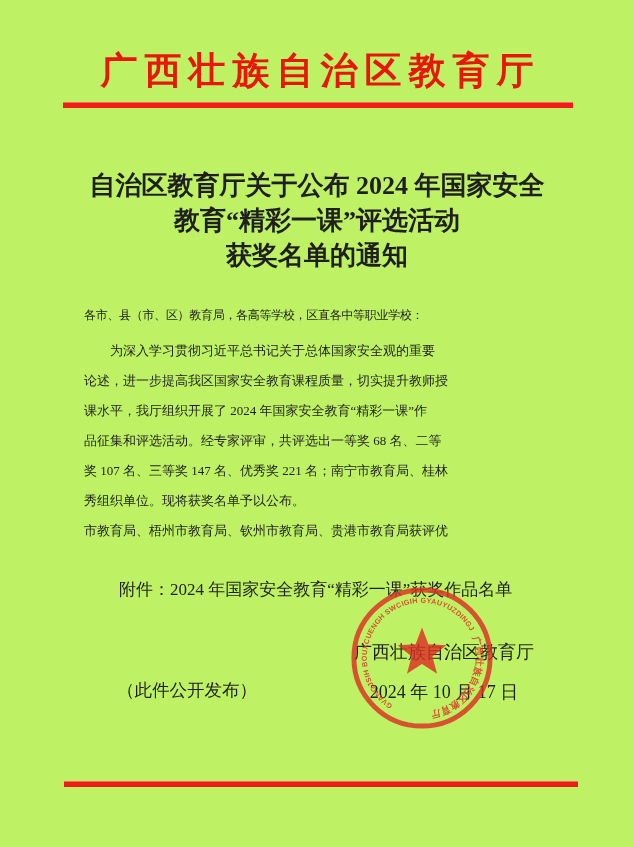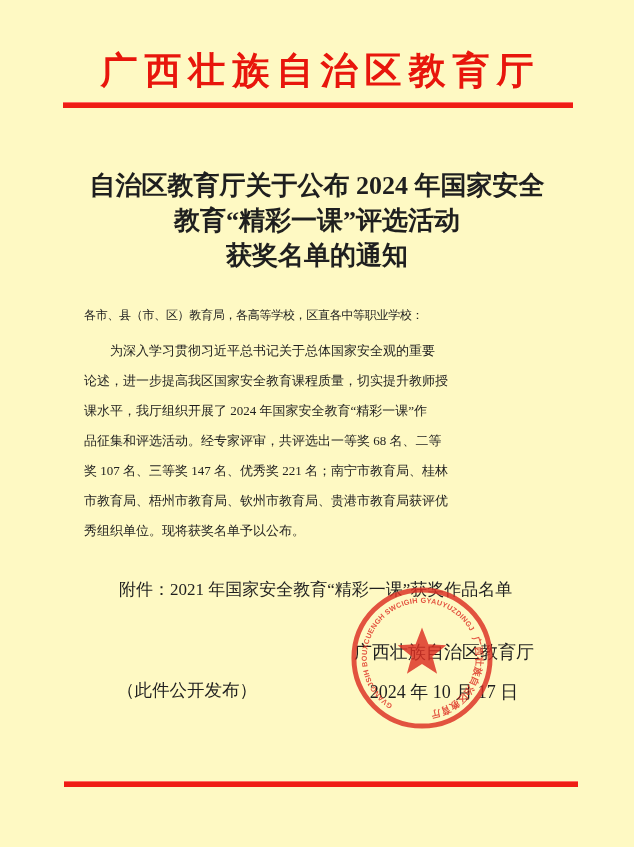--- a/index.html
+++ b/index.html
@@ -1,19 +1,19 @@
 <!DOCTYPE html>
 <html style="--header-red: #e8160c; --rule-red: #ef1d15; --text: #1f1f1f; --seal-red: #dd2f23;"><head>
 <meta charset="utf-8">
 <style>
   html,body{margin:0;padding:0;background:#ffffff;}
   .page{
     position:relative;
     width:634px;height:847px;
-    background:#fef9c3;
+    background:#bef264;
     overflow:hidden;
     font-family:"Liberation Serif","DejaVu Serif",serif;
     color:var(--text,#1f1f1f);
   }
   .letterhead{
     position:absolute;top:46px;left:0;right:0;
     text-align:center;
     font-size:37px;font-weight:700;
     letter-spacing:7px;padding-left:7px;
     color:var(--header-red,#e8160c);
@@ -78,25 +78,25 @@
   </div>
 
   <div class="salutation">各市、县（市、区）教育局，各高等学校，区直各中等职业学校：</div>
 
   <div class="body-lines">
     <div class="line indent">为深入学习贯彻习近平总书记关于总体国家安全观的重要</div>
     <div class="line">论述，进一步提高我区国家安全教育课程质量，切实提升教师授</div>
     <div class="line">课水平，我厅组织开展了 2024 年国家安全教育“精彩一课”作</div>
     <div class="line">品征集和评选活动。经专家评审，共评选出一等奖 68 名、二等</div>
     <div class="line">奖 107 名、三等奖 147 名、优秀奖 221 名；南宁市教育局、桂林</div>
+    <div class="line">秀组织单位。现将获奖名单予以公布。</div>
     <div class="line">市教育局、梧州市教育局、钦州市教育局、贵港市教育局获评优</div>
-    <div class="line">秀组织单位。现将获奖名单予以公布。</div>
   </div>
 
-  <div class="attachment">附件：2021 年国家安全教育“精彩一课”获奖作品名单</div>
+  <div class="attachment">附件：2024 年国家安全教育“精彩一课”获奖作品名单</div>
 
   <div class="sign-block">
     <div class="sign-agency">广西壮族自治区教育厅</div>
     <div class="sign-date">2024 年 10 月 17 日</div>
   </div>
 
   <div class="release-note">（此件公开发布）</div>
 
   <svg class="seal" viewBox="0 0 150 150">
     <defs>

